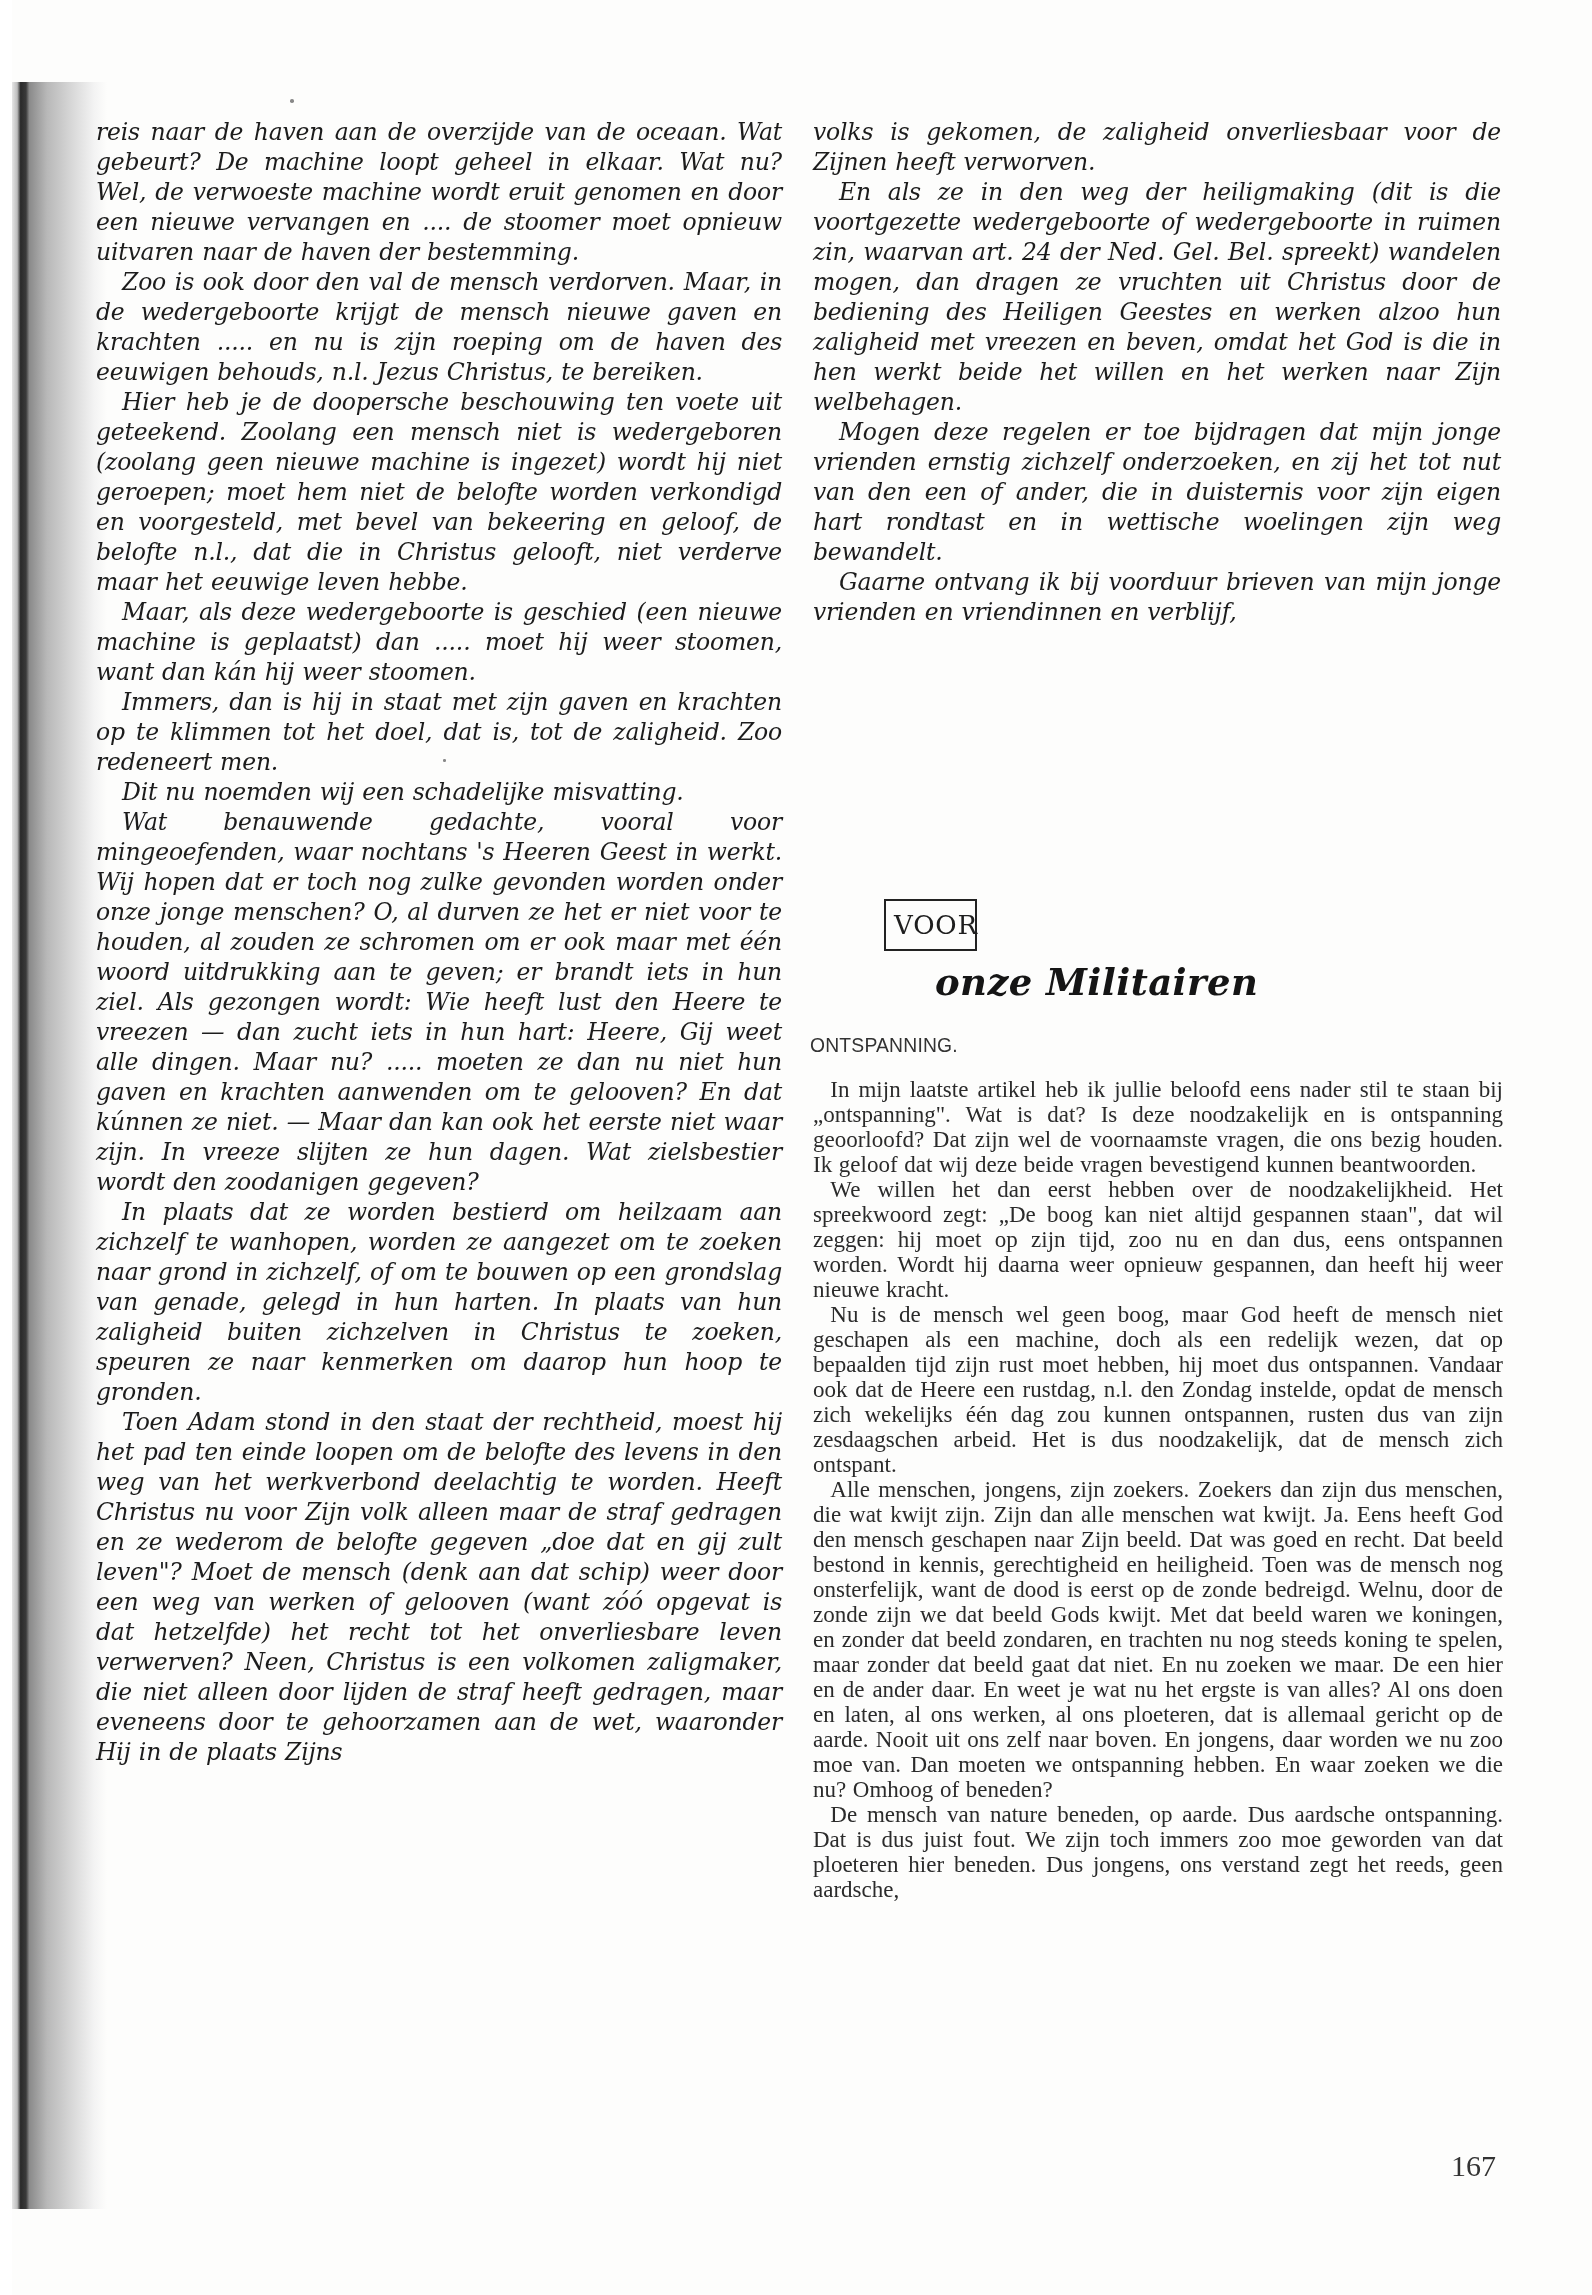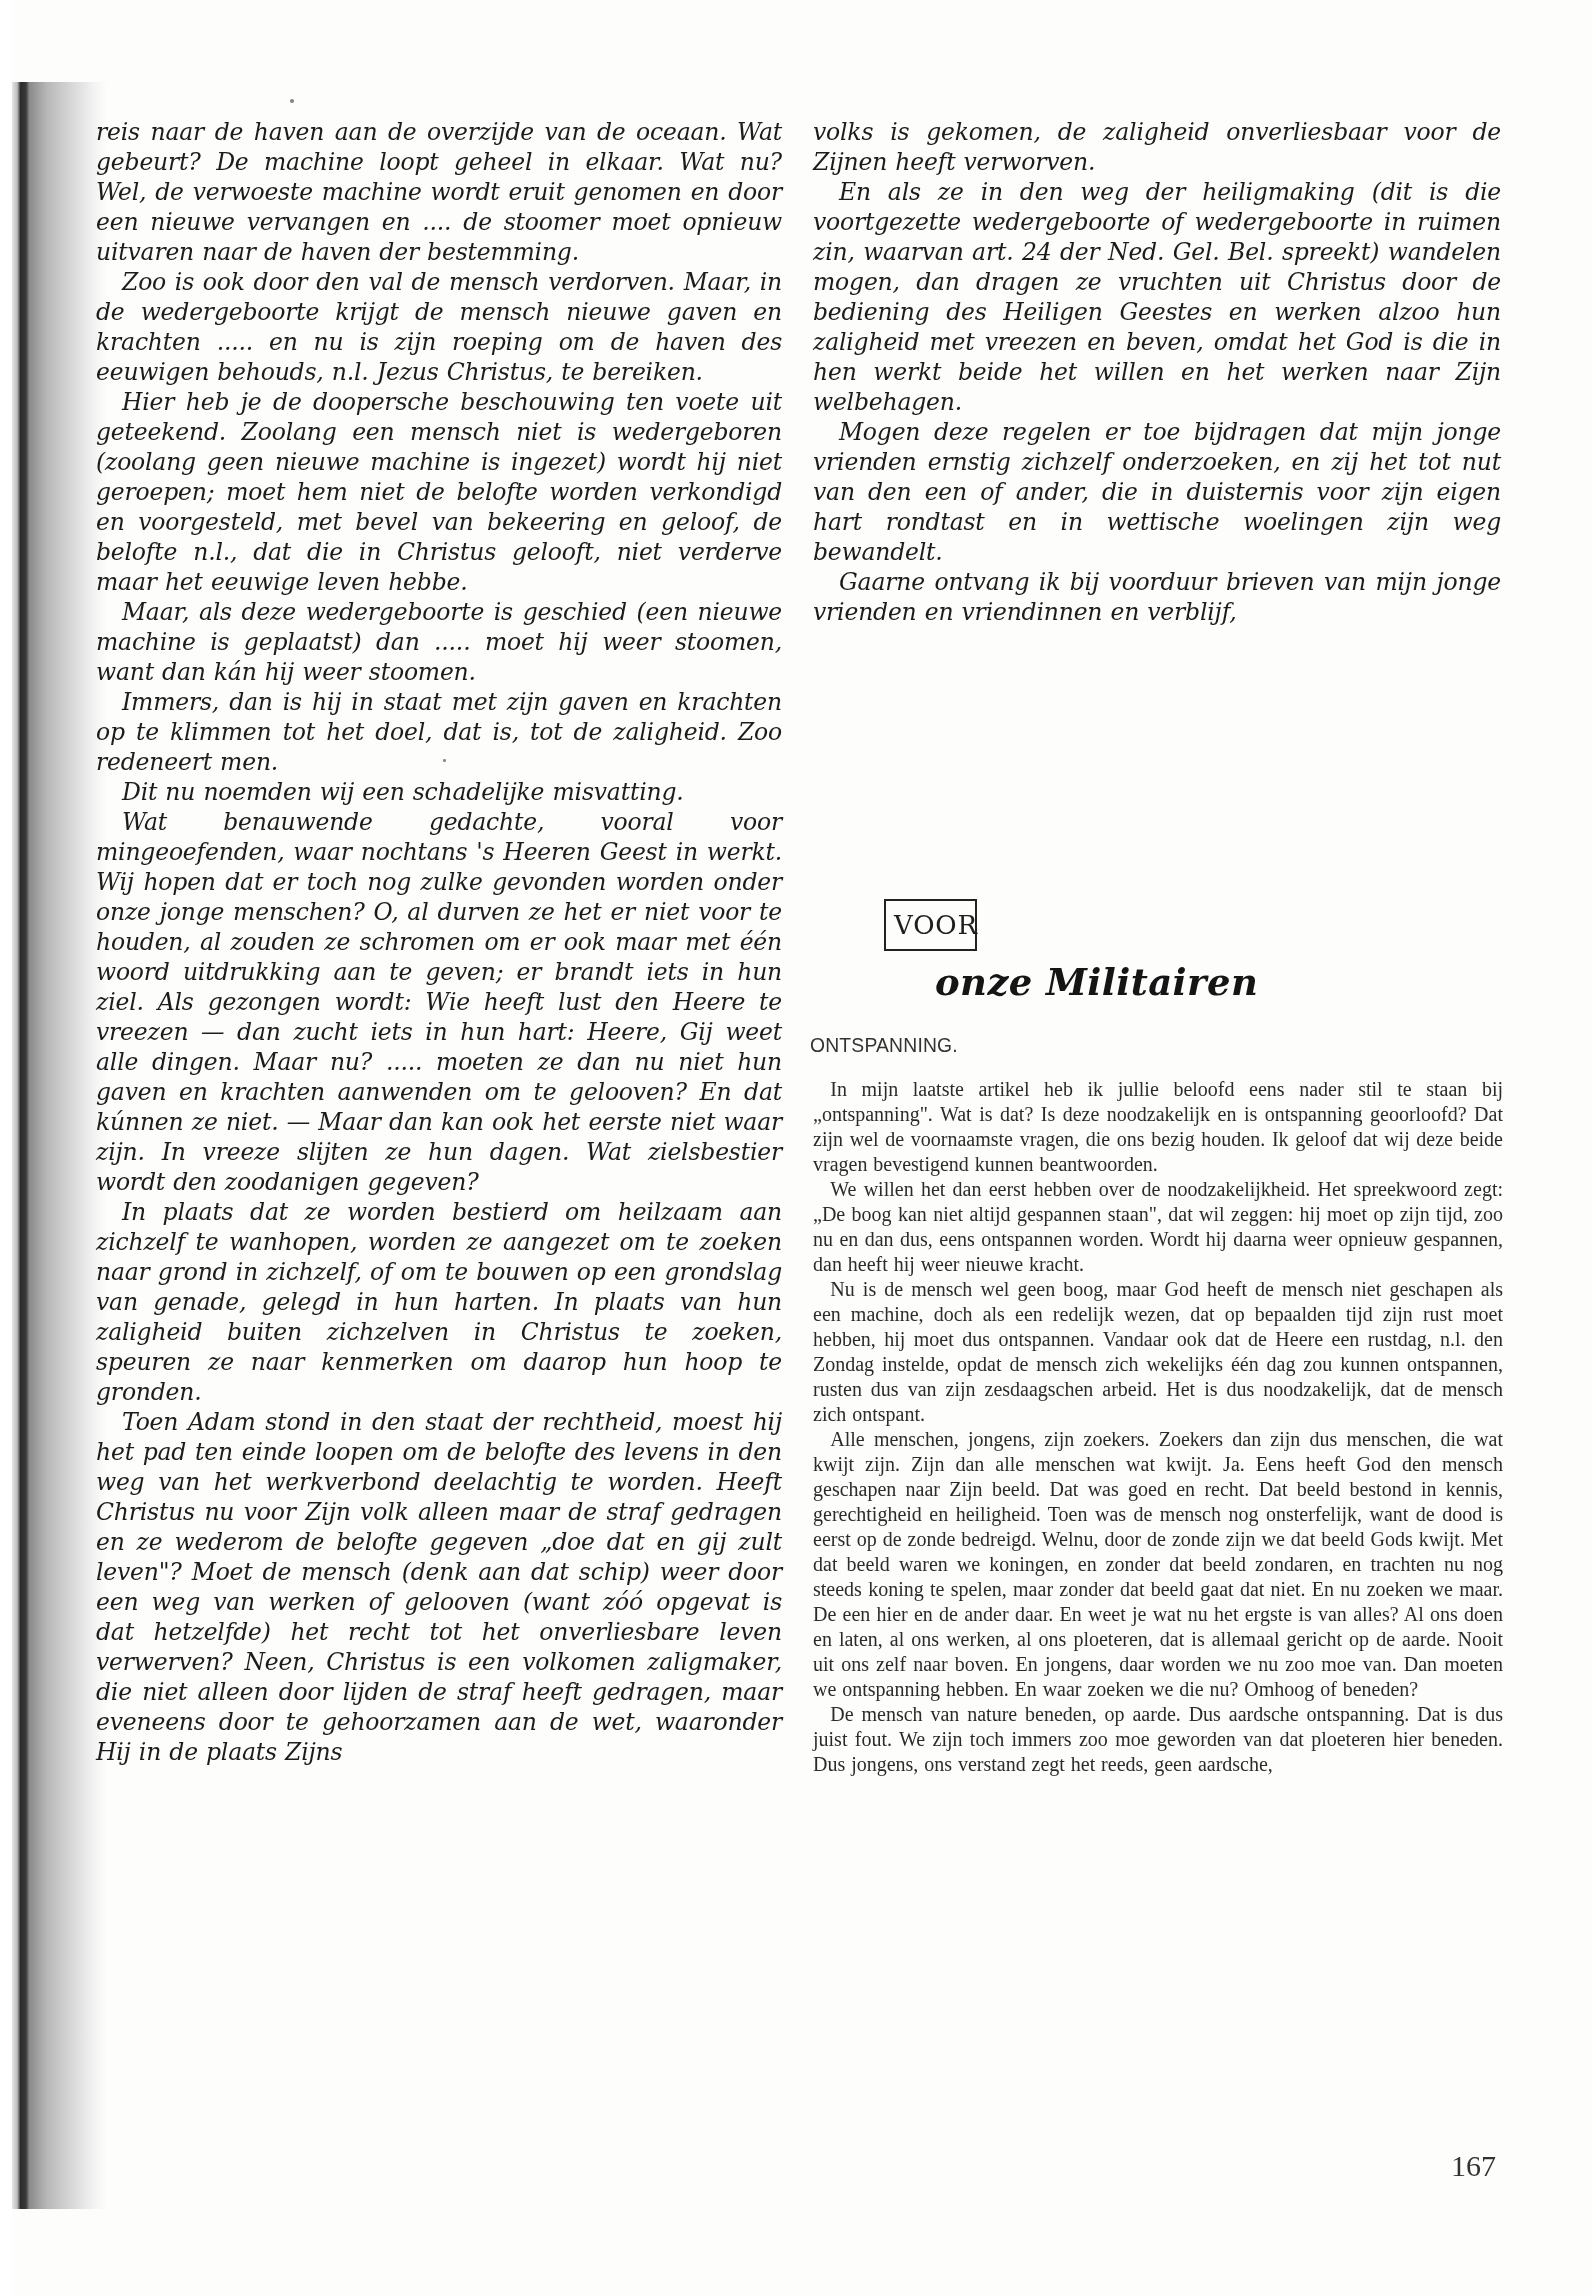--- a/index.html
+++ b/index.html
@@ -48,21 +48,21 @@
     font-family: "DejaVu Serif", serif; font-style: italic; font-weight: bold;
     font-size: 37px; color: #151515; letter-spacing: 0.4px;
   }
   .section-head {
     position: absolute; left: 798px; top: 1033px;
     font-family: "Liberation Sans", sans-serif; font-size: 21px; color: #333;
     letter-spacing: 0.2px; transform: scaleX(0.92); transform-origin: left;
   }
   .col-right-bottom { left: 801px; top: 1077px; width: 690px; }
   .roman-body {
-    font-family: "Liberation Serif", serif; font-size: 20px; line-height: 25px;
+    font-family: "Liberation Serif", serif; font-size: 23px; line-height: 25px;
     color: #2b2b2b; letter-spacing: 0px; word-spacing: 0.9px;
   }
   .roman-body p { margin: 0; text-indent: 17.3px; }
   .page-number {
     position: absolute; left: 1439px; top: 2149px;
     font-family: "Liberation Serif", serif; font-size: 30px; color: #333;
   }
   .speck { position: absolute; width: 3.5px; height: 3.5px; border-radius: 50%; background: #888; }
 </style>
 </head>

